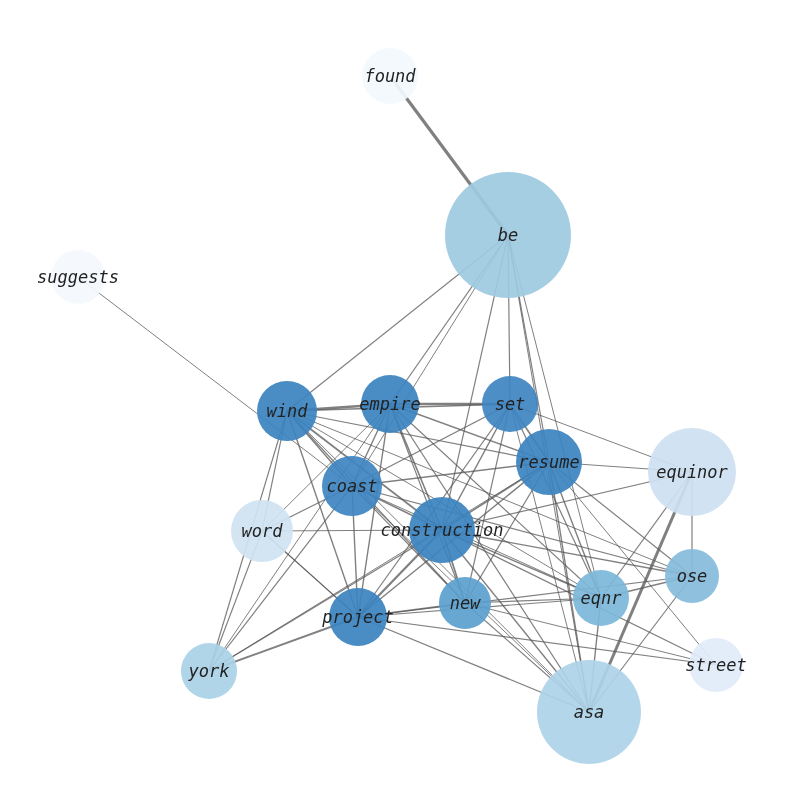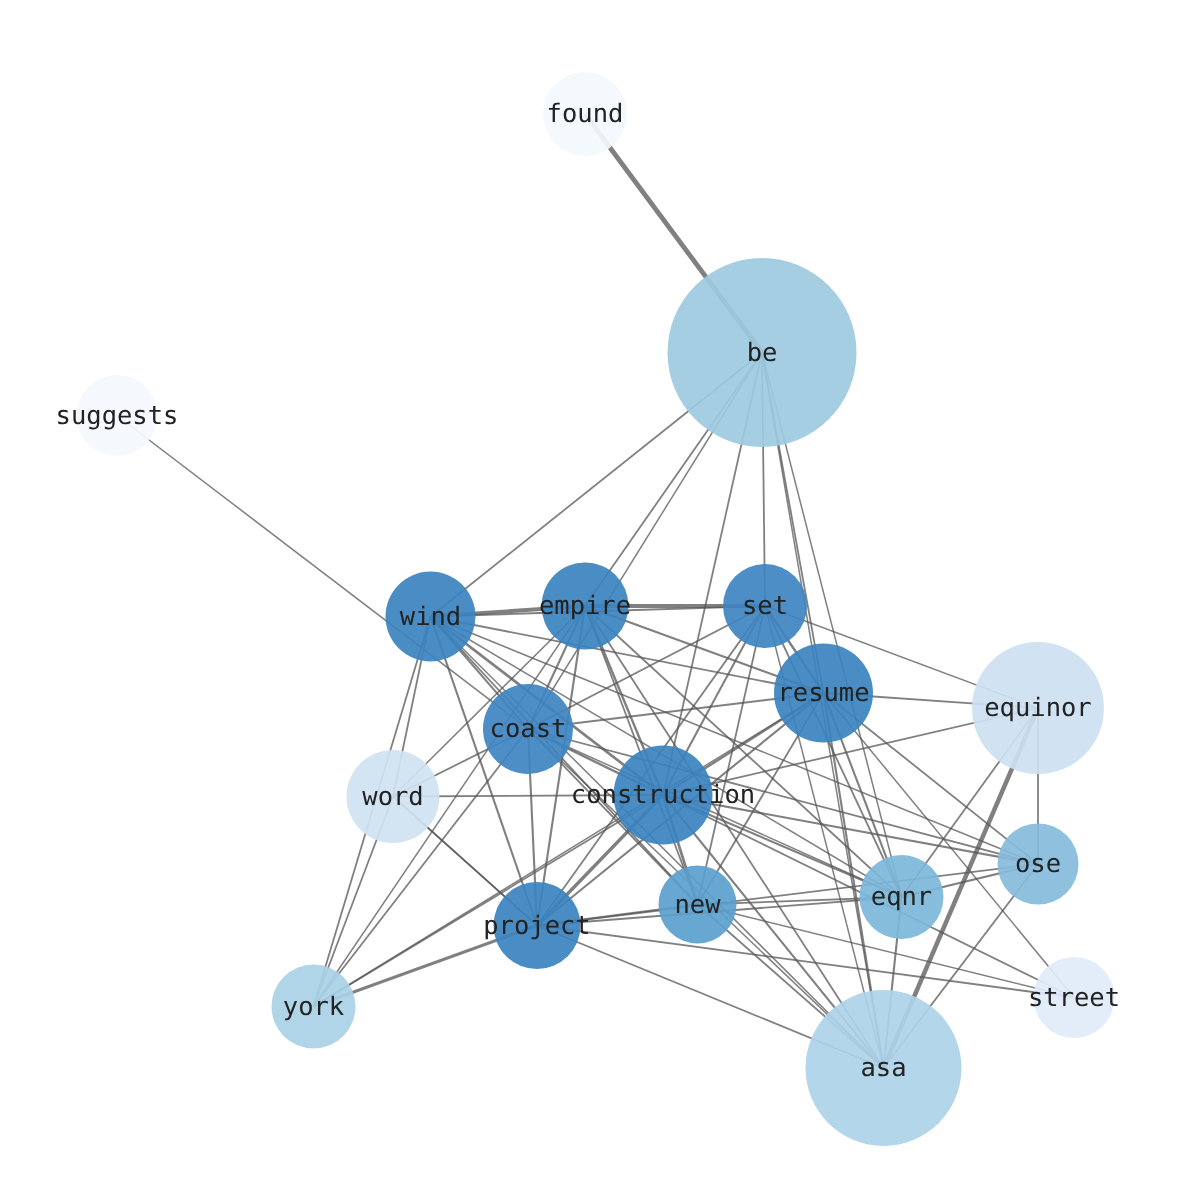--- a/index.html
+++ b/index.html
@@ -12,20 +12,21 @@
     width: 794px;
     height: 790px;
     font-family: "DejaVu Sans Mono", "Liberation Mono", monospace;
     overflow: hidden;
   }
   #graph-canvas {
     position: relative;
     width: 794px;
     height: 790px;
     background: #ffffff;
+    font-style: italic;
   }
   #graph-svg {
     position: absolute;
     top: 0;
     left: 0;
     width: 794px;
     height: 790px;
   }
   .node-circle {
     stroke: none;

